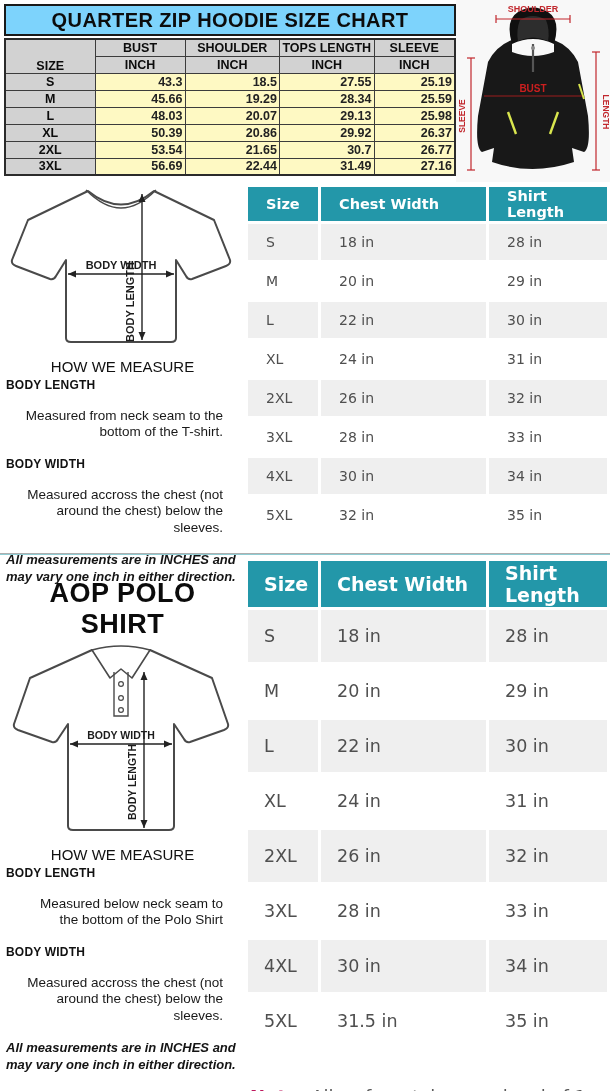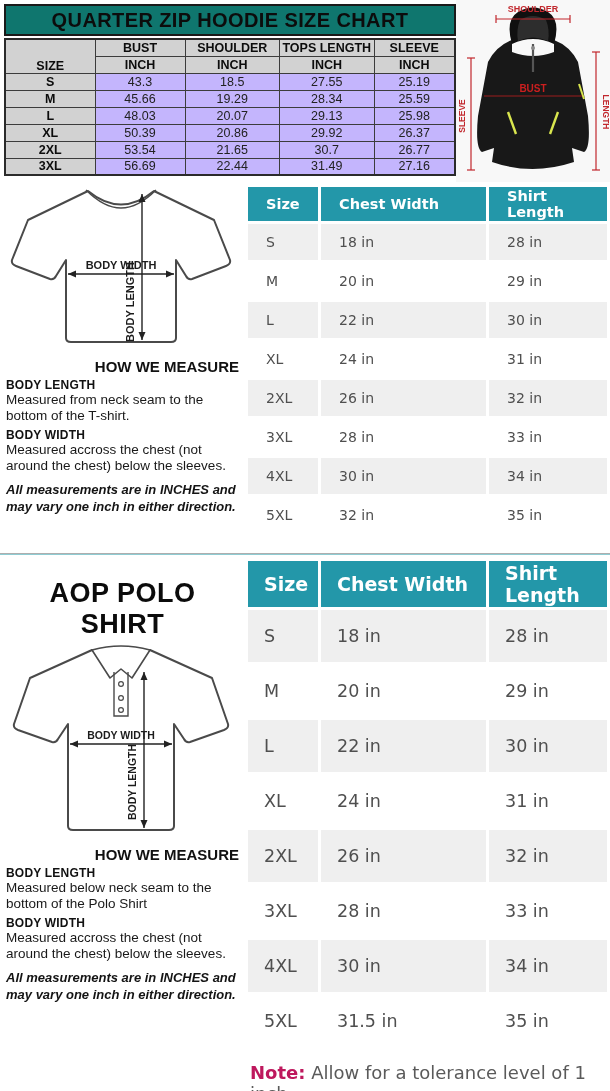--- a/index.html
+++ b/index.html
@@ -5,40 +5,40 @@
   * { box-sizing: border-box; }
   html,body { margin:0; padding:0; }
   body {
     width:610px; height:1091px; background:#fff; position:relative; overflow:hidden;
     font-family:"Liberation Sans", sans-serif; color:#111;
   }
   
   .top { display:flex; height:182px; }
   .top-left { width:456px; padding:4px 0 0 4px; }
   .title-box {
-    border:2px solid #1a1a1a; background:#0f766e; text-align:center;
+    border:2px solid #1a1a1a; background:#7dd3fc; text-align:center;
     font-weight:bold; font-size:20px; letter-spacing:.4px; padding:3px 0 2px; color:#0c0c0c;
   }
   table.hoodie-table { border-collapse:collapse; width:100%; margin-top:2px; border:2px solid #2b2b2b; }
   table.hoodie-table th, table.hoodie-table td {
     border:1px solid #3c3c3c; text-align:center; font-size:12.5px; height:17px; padding:0 2px;
   }
   table.hoodie-table th { background:#d2d2d2; font-weight:bold; color:#0c0c0c; }
-  table.hoodie-table td { background:#c4b5fd; color:#222; font-weight:normal; }
+  table.hoodie-table td { background:#fef9c3; color:#222; font-weight:bold;text-align:right; }
   th.szhead { vertical-align:bottom; padding-bottom:2px; }
   .top-right { flex:1; position:relative; background:#fbfbfb; }
 
   
   .section { display:flex; }
   .sec-left { width:245px; padding:0 6px; }
   .sec-right { flex:1; padding:2px 0 0 0; }
   .sec-title { text-align:center; font-size:27px; font-weight:bold; letter-spacing:.5px; margin:7px 0 2px; color:#0b0b0b; }
-  .measure-head { text-align:right; font-weight:bold; font-size:15px; margin:4px 0 3px; color:#111; }
+  .measure-head { text-align:center; font-weight:normal; font-size:15px; margin:4px 0 3px; color:#111; }
   .m-label { font-weight:bold; font-size:12px; margin:3px 0 0; letter-spacing:.2px; }
-  .m-text { font-size:13.5px; margin:0; line-height:1.22; color:#191919; }
+  .m-text { font-size:13.5px; margin:16px; line-height:1.22; color:#191919;text-align:right; }
   .m-disc { font-weight:bold; font-style:italic; font-size:13px; margin-top:7px; line-height:1.28; color:#141414; }
 
   
   table.size-table { border-collapse:separate; border-spacing:3px; width:100%; font-family:"DejaVu Sans", sans-serif; }
   table.size-table th { color:#fff; text-align:left; font-weight:bold; }
   table.size-table td { color:#4f4f4f; text-align:left; background:#fff; }
   table.size-table tr.alt td { background:#efefef; }
   table.ts th { font-size:14.5px; height:30px; padding-left:18px; }
   table.ts td { font-size:14px;  height:36px; padding-left:18px; }
   table.polo th { font-size:19px; height:42px; padding-left:16px; }

